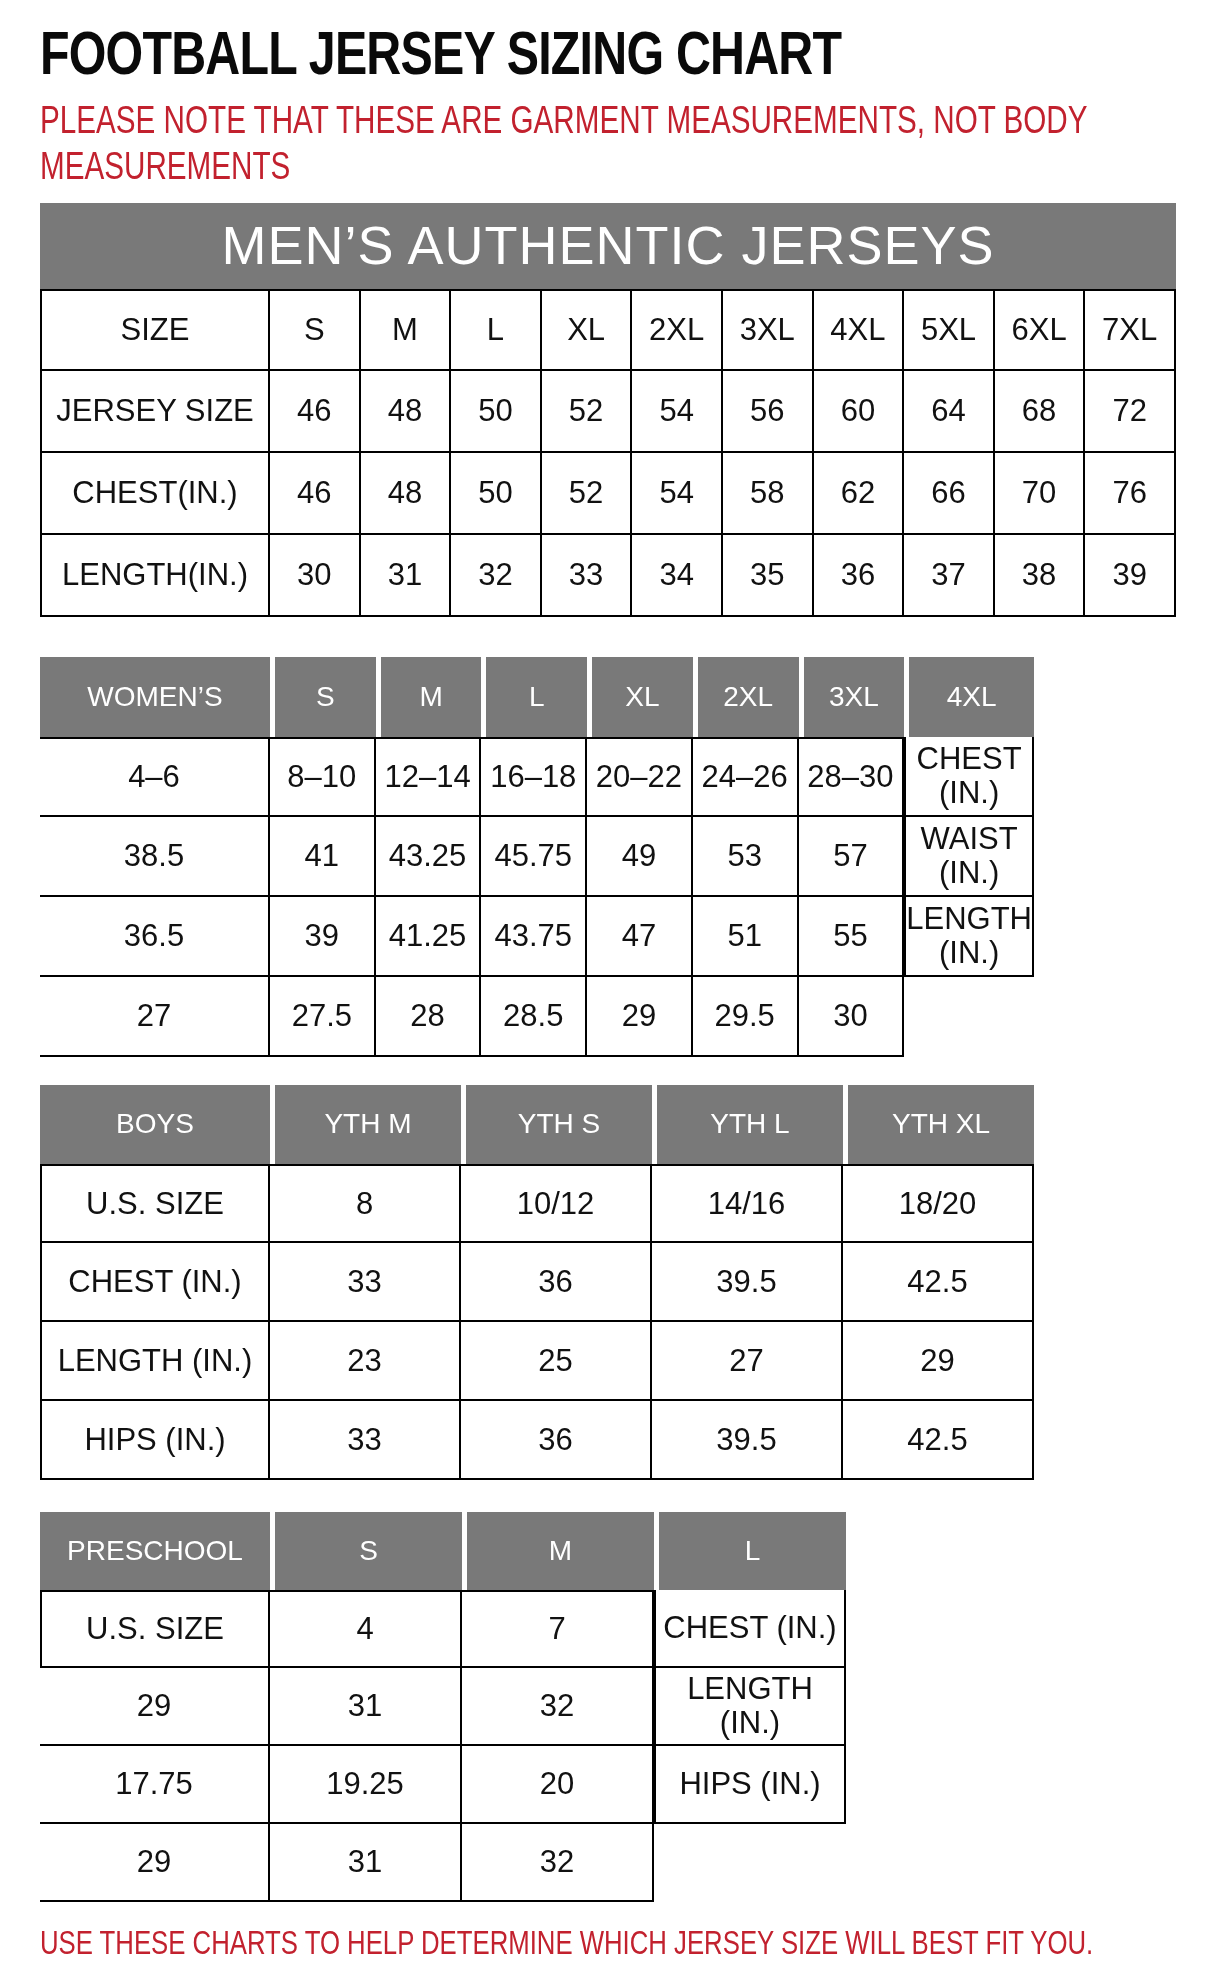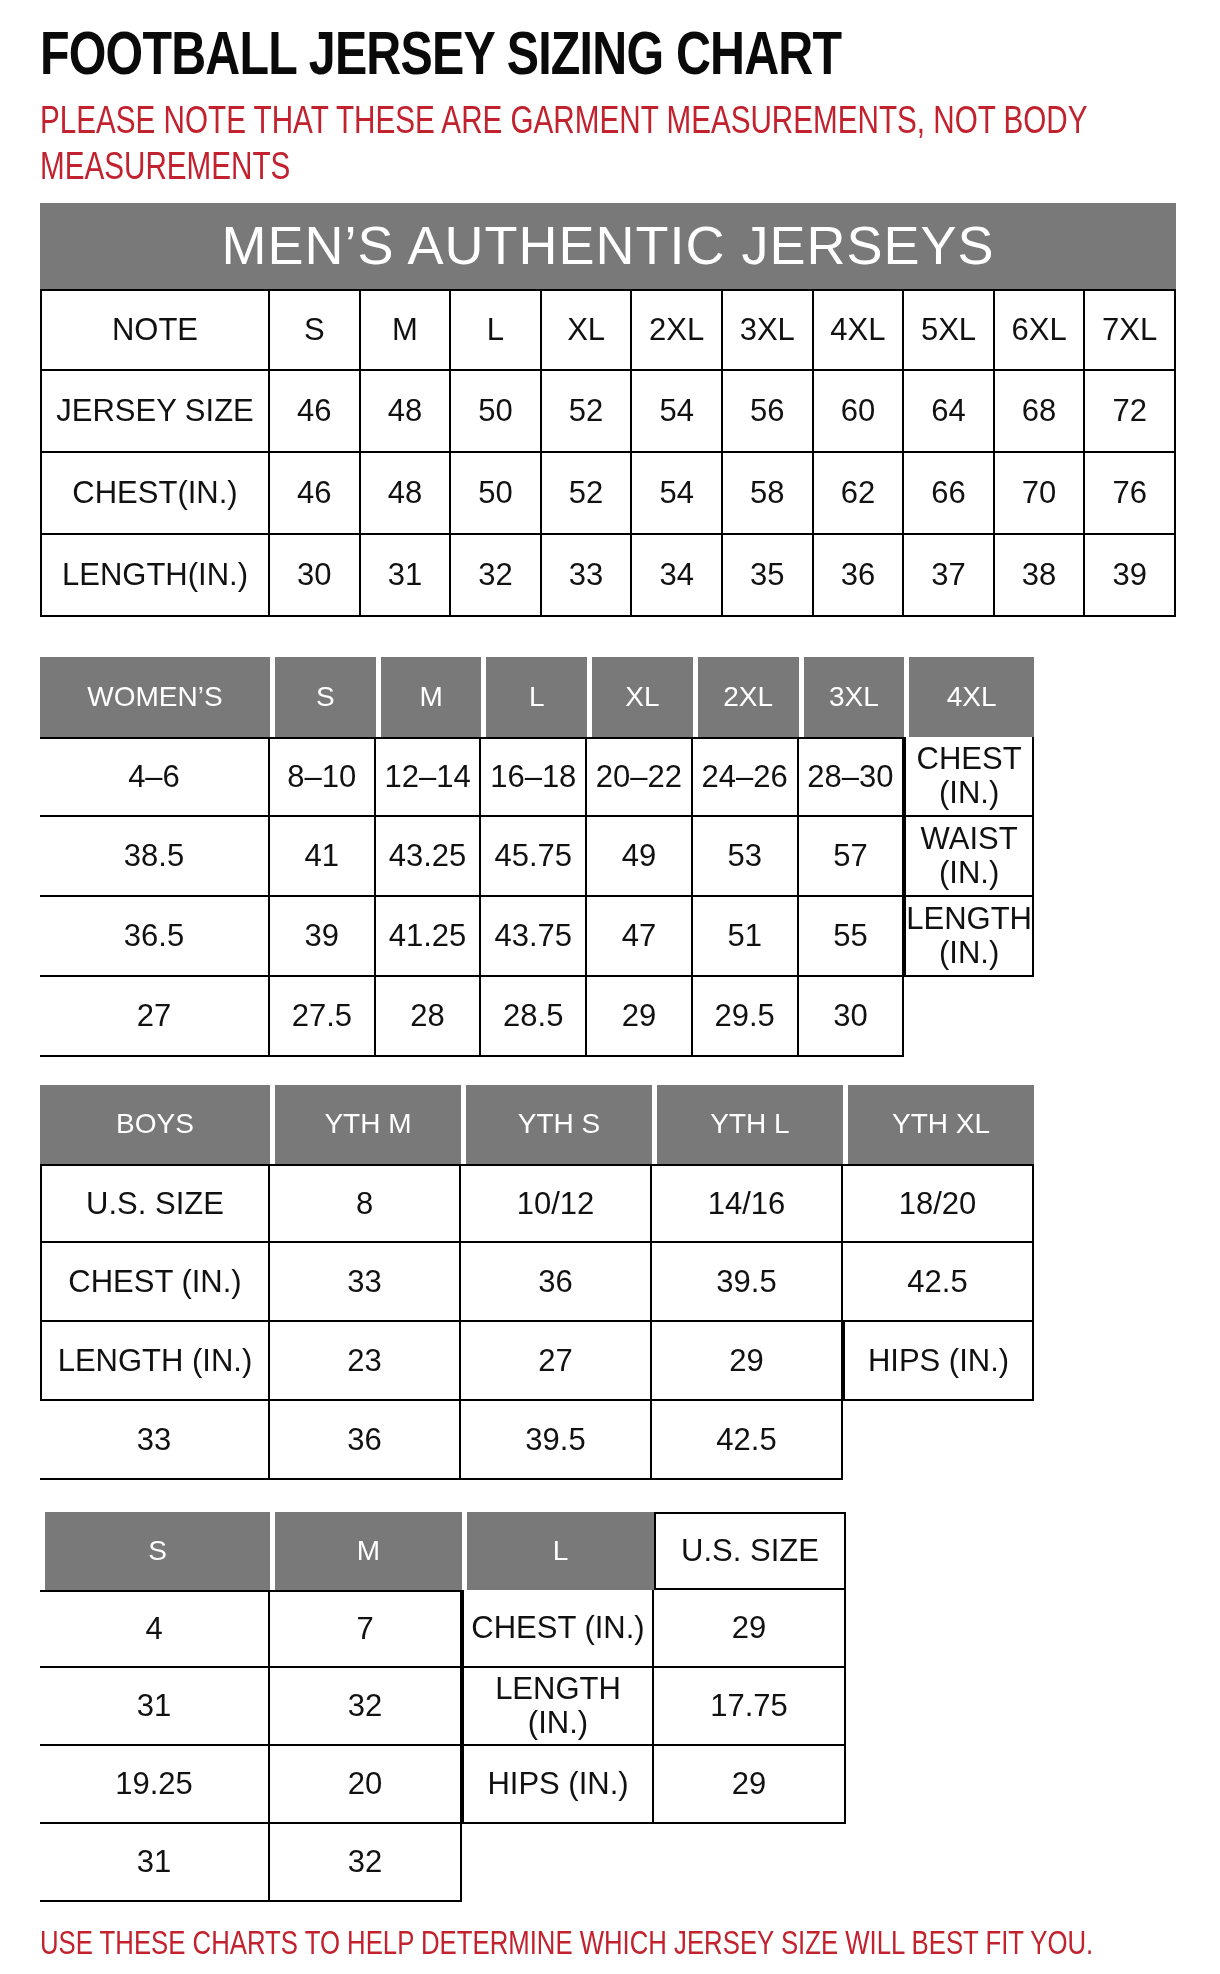--- a/index.html
+++ b/index.html
@@ -93,21 +93,21 @@
 <body>
 
 <div class="page">
 
   <h1 class="title">FOOTBALL JERSEY SIZING CHART</h1>
 
   <p class="note">PLEASE NOTE THAT THESE ARE GARMENT MEASUREMENTS, NOT BODY MEASUREMENTS</p>
 
   <div class="sizing-table t-mens" style="grid-template-columns: var(--label-w) repeat(10, 1fr);">
       <div class="cell banner">MEN’S AUTHENTIC JERSEYS</div>
-      <div class="cell bordered rowtop col0">NOTE</div>
+      <div class="cell bordered rowtop col0">SIZE</div>
       <div class="cell bordered rowtop">S</div>
       <div class="cell bordered rowtop">M</div>
       <div class="cell bordered rowtop">L</div>
       <div class="cell bordered rowtop">XL</div>
       <div class="cell bordered rowtop">2XL</div>
       <div class="cell bordered rowtop">3XL</div>
       <div class="cell bordered rowtop">4XL</div>
       <div class="cell bordered rowtop">5XL</div>
       <div class="cell bordered rowtop">6XL</div>
       <div class="cell bordered rowtop">7XL</div>
@@ -199,30 +199,32 @@
       <div class="cell bordered rowtop">10/12</div>
       <div class="cell bordered rowtop">14/16</div>
       <div class="cell bordered rowtop">18/20</div>
       <div class="cell bordered col0 label">CHEST (IN.)</div>
       <div class="cell bordered">33</div>
       <div class="cell bordered">36</div>
       <div class="cell bordered">39.5</div>
       <div class="cell bordered">42.5</div>
       <div class="cell bordered col0 label">LENGTH (IN.)</div>
       <div class="cell bordered">23</div>
+      <div class="cell bordered">25</div>
       <div class="cell bordered">27</div>
       <div class="cell bordered">29</div>
       <div class="cell bordered col0 label">HIPS (IN.)</div>
       <div class="cell bordered">33</div>
       <div class="cell bordered">36</div>
       <div class="cell bordered">39.5</div>
       <div class="cell bordered">42.5</div>
     </div>
 
   <div class="sizing-table t-preschool" style="grid-template-columns: var(--label-w) repeat(3, 1fr);">
+      <div class="cell grayhead col0">PRESCHOOL</div>
       <div class="cell grayhead">S</div>
       <div class="cell grayhead">M</div>
       <div class="cell grayhead">L</div>
       <div class="cell bordered col0 label rowtop">U.S. SIZE</div>
       <div class="cell bordered rowtop">4</div>
       <div class="cell bordered rowtop">7</div>
       <div class="cell bordered col0 label">CHEST (IN.)</div>
       <div class="cell bordered">29</div>
       <div class="cell bordered">31</div>
       <div class="cell bordered">32</div>

